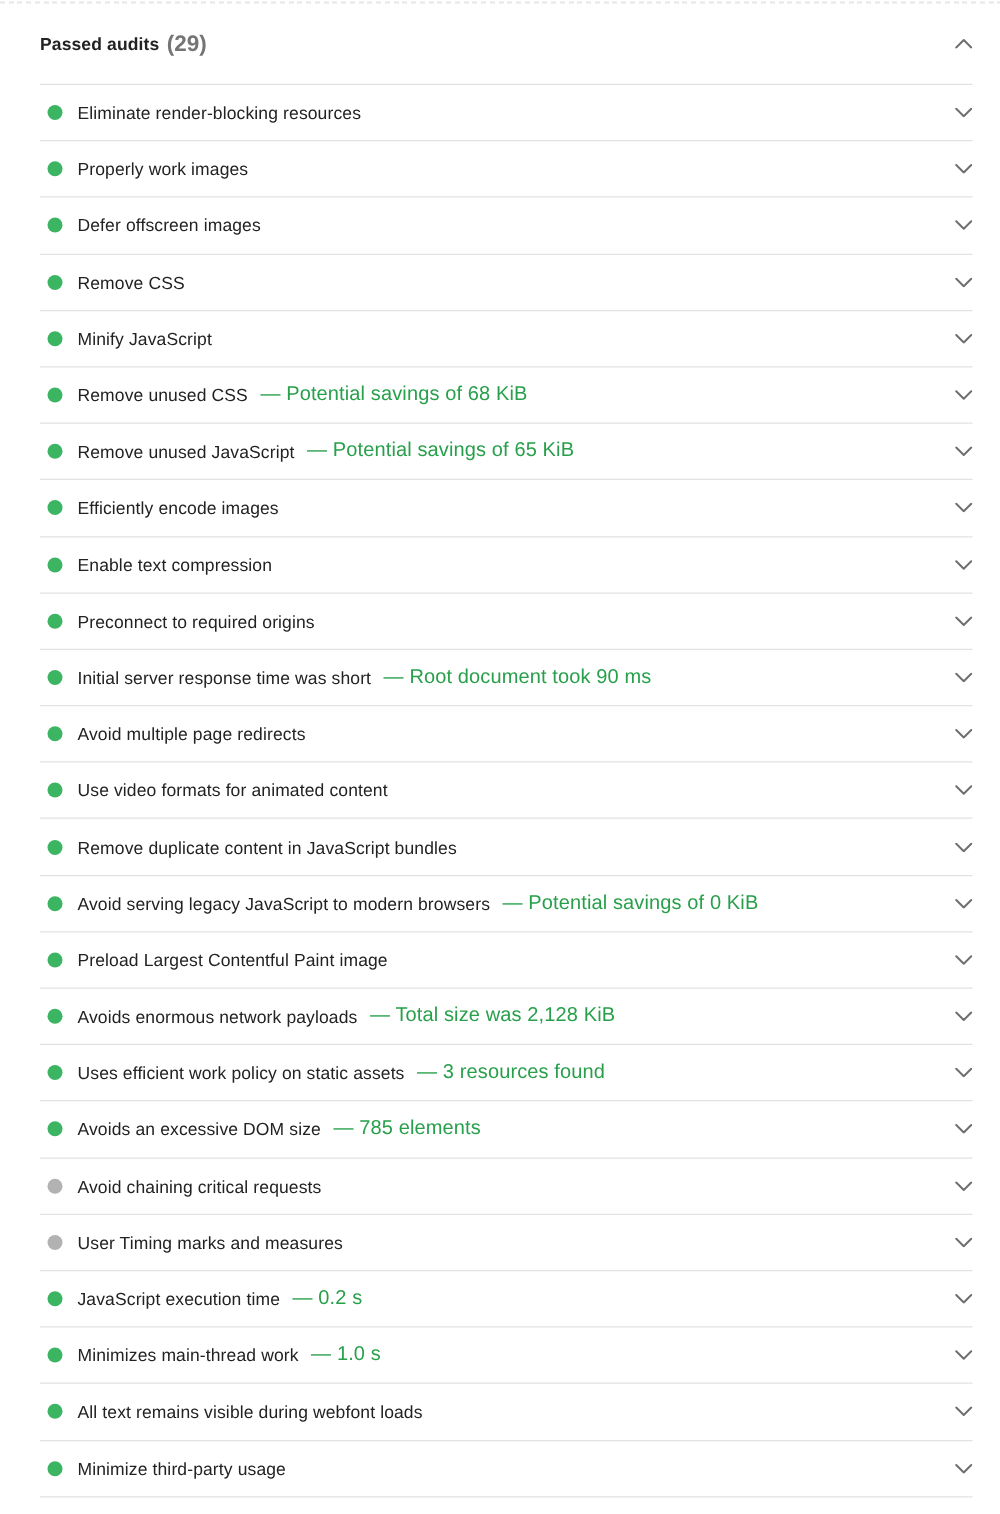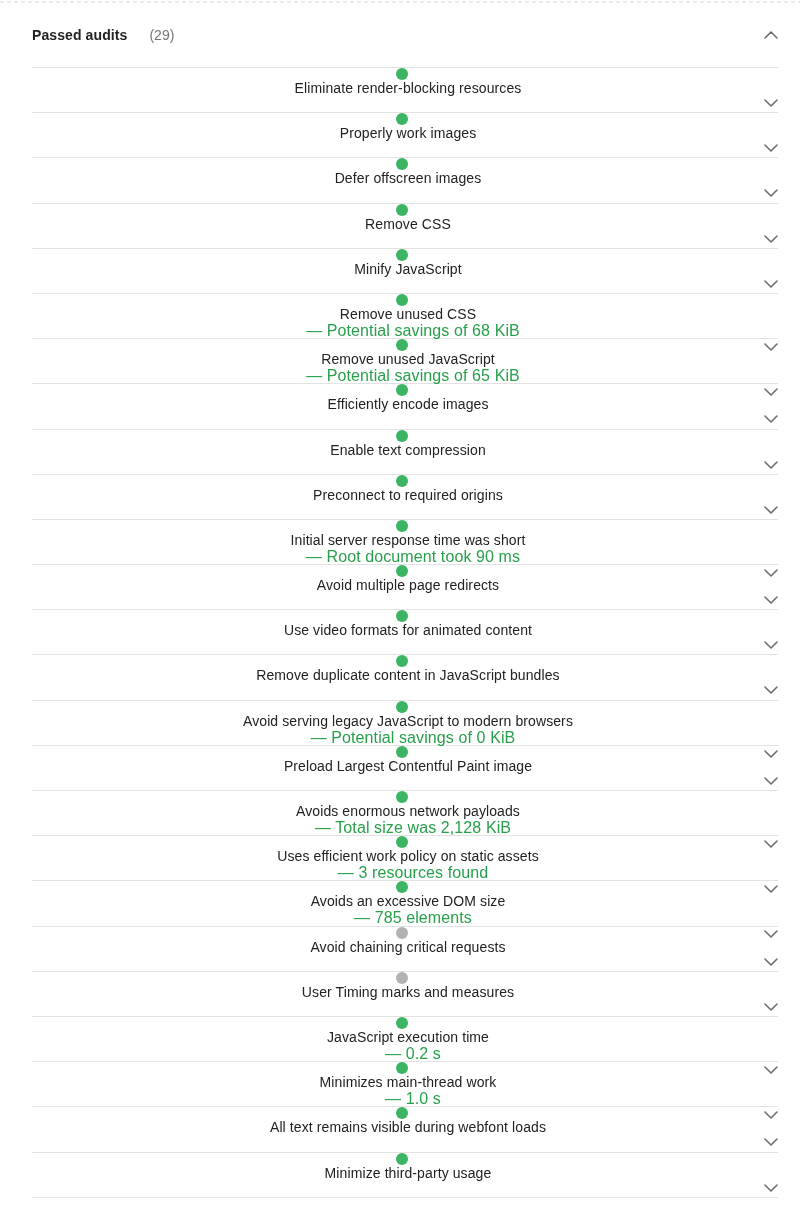--- a/index.html
+++ b/index.html
@@ -19,45 +19,43 @@
     background: repeating-linear-gradient(90deg, #ebebeb 0 4px, #ffffff 4px 7px);
   }
 
   .clump-header {
     margin: 0 22px 0 32px;
     height: 64px;
     display: flex;
     align-items: center;
     border-bottom: 1px solid var(--divider, #e2e2e2);
     cursor: pointer;
-    gap: 16px;
   }
   .clump-title {
     font-size: 14px;
     font-weight: 700;
     color: var(--title-text, #212121);
     letter-spacing: 0.1px;
   }
   .clump-count {
-    font-size: 14px;
-    font-weight: 400;
+    font-size: 18px;
+    font-weight: 700;
     color: var(--header-count, #757575);
     margin-left: 6px;
   }
 
   .audit-row {
     margin: 0 22px 0 32px;
     height: 45.2px;
     box-sizing: border-box;
     display: flex;
     align-items: center;
     padding-left: 6px;
     border-bottom: 1px solid var(--divider, #e2e2e2);
     cursor: pointer;
-    flex-direction: column;
   }
   .dot {
     width: 12px;
     height: 12px;
     border-radius: 50%;
     flex: 0 0 12px;
     margin-right: 12px;
   }
   .dot.pass { background: var(--pass-dot, #3cb563); }
   .dot.informative { background: var(--informative-dot, #b2b2b2); }

